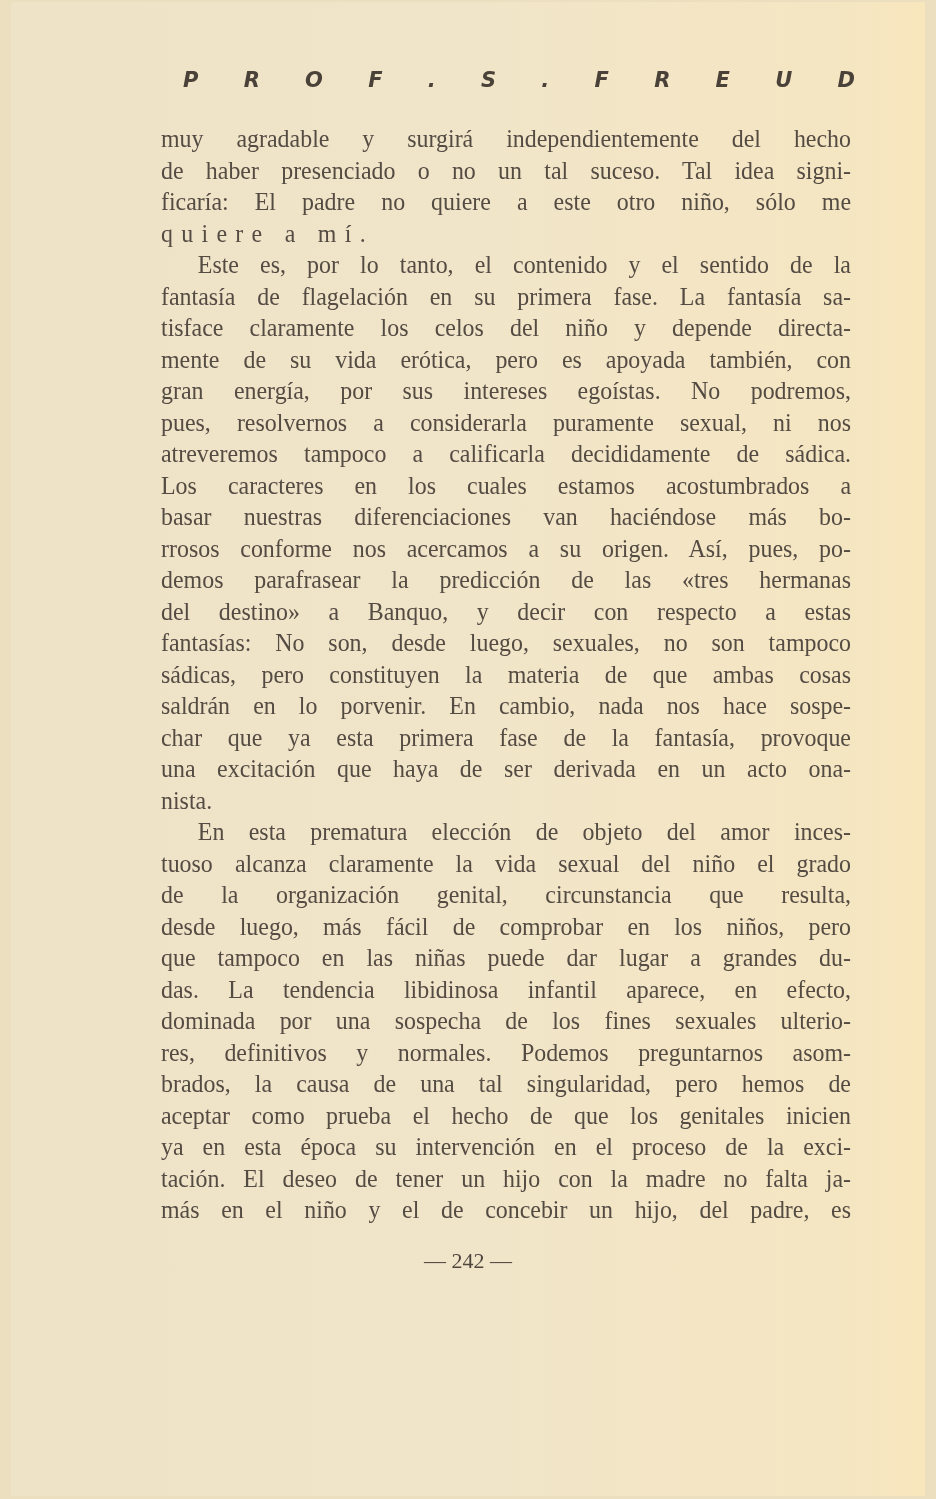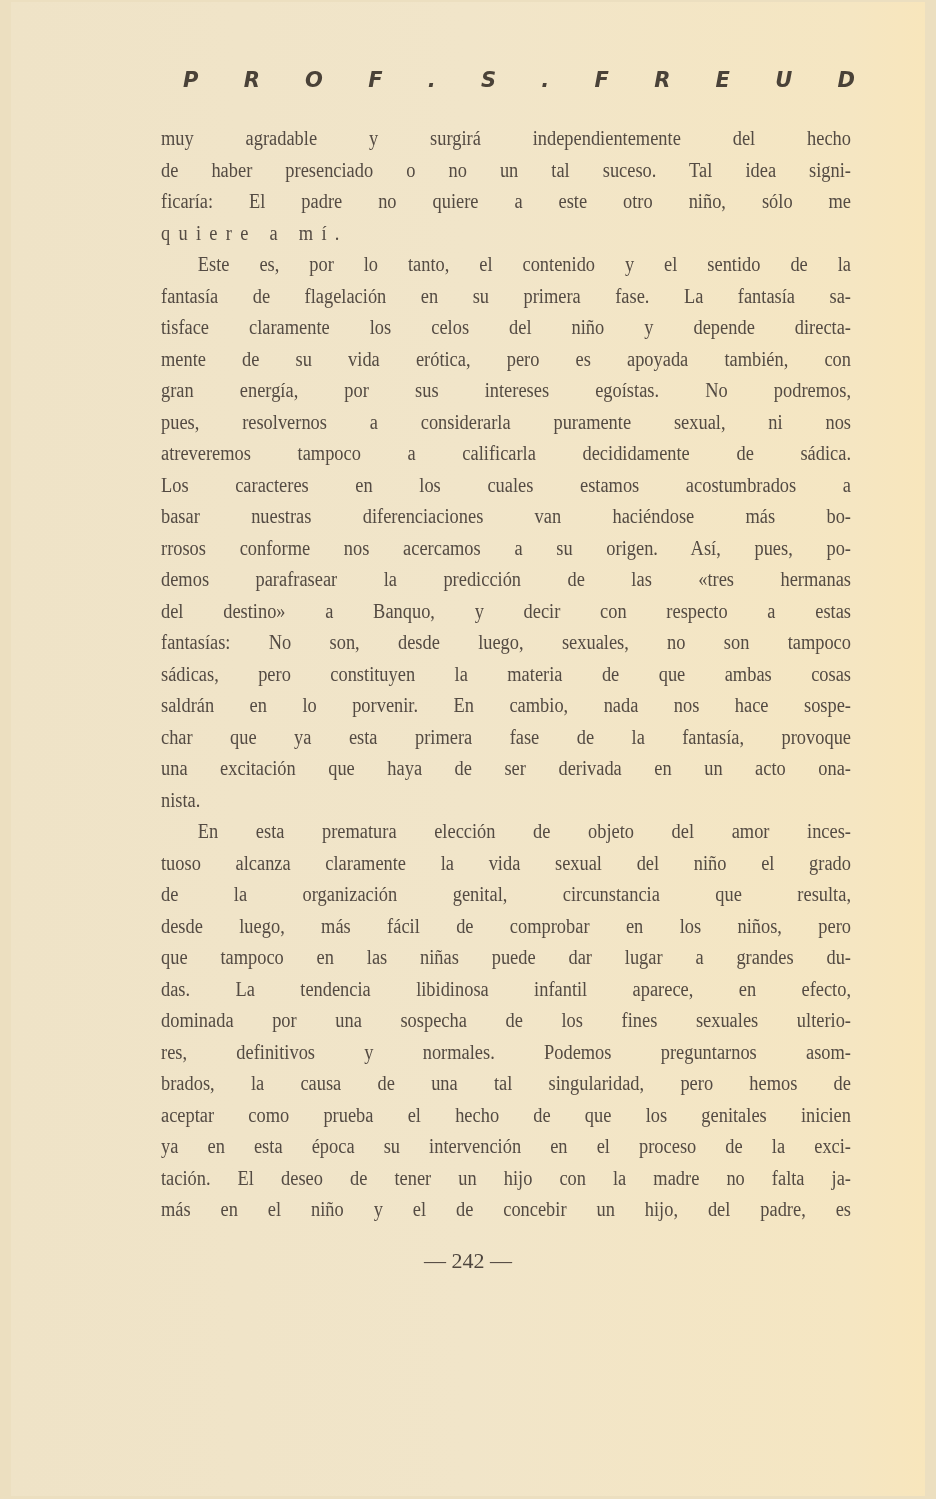--- a/index.html
+++ b/index.html
@@ -35,21 +35,21 @@
       color: #4a4238;
       letter-spacing: 0;
     }
     .running-head span { display: inline-block; }
     .body-text {
       position: absolute;
       left: 150px;
       top: 121px;
       width: 690px;
       font-family: "Liberation Serif", serif;
-      font-size: 20px;
+      font-size: 26px;
       line-height: 31.5px;
       color: #544b43;
     }
     .line {
       display: block;
       height: 31.5px;
       white-space: nowrap;
       text-align: justify;
       text-align-last: justify;
       transform: scaleX(0.92);

